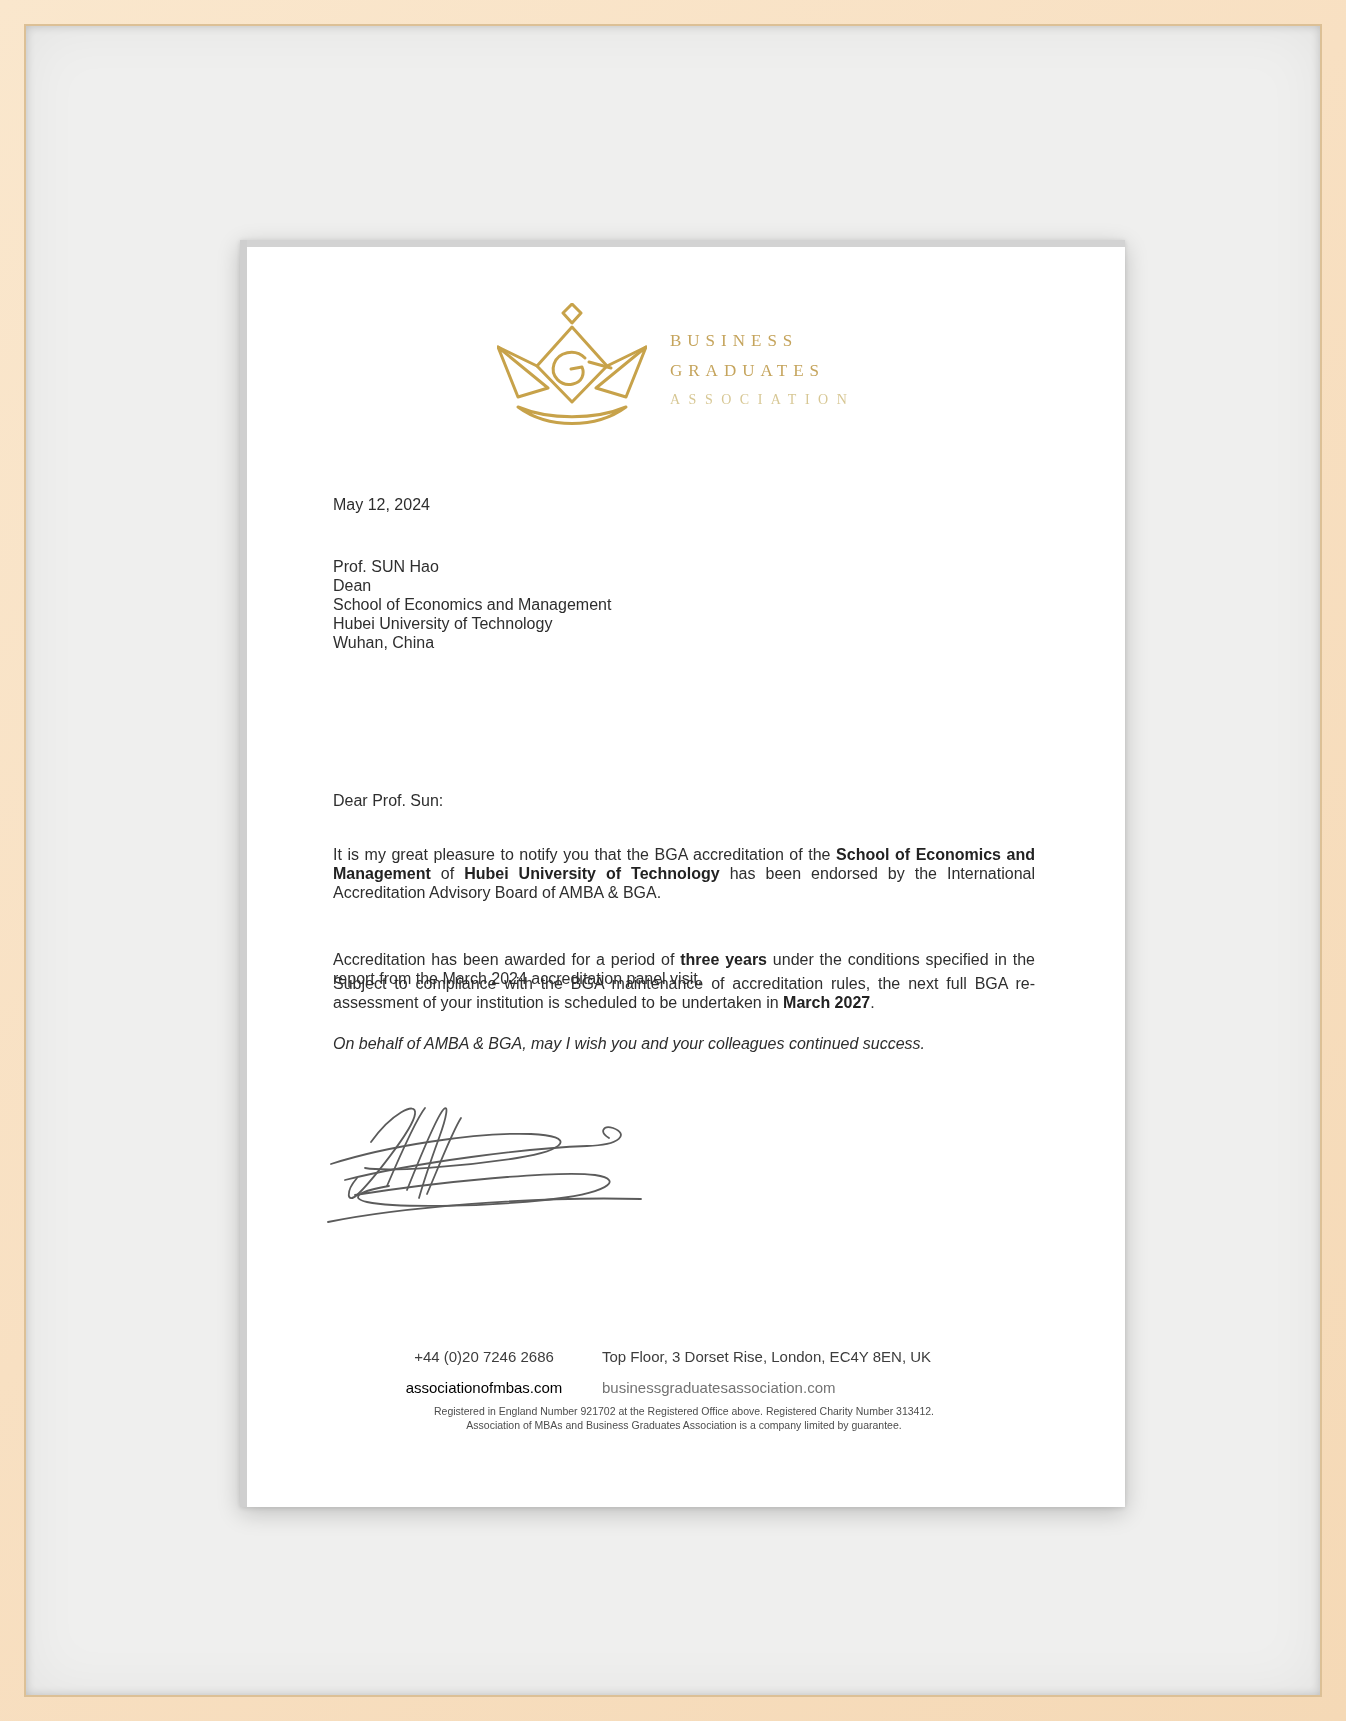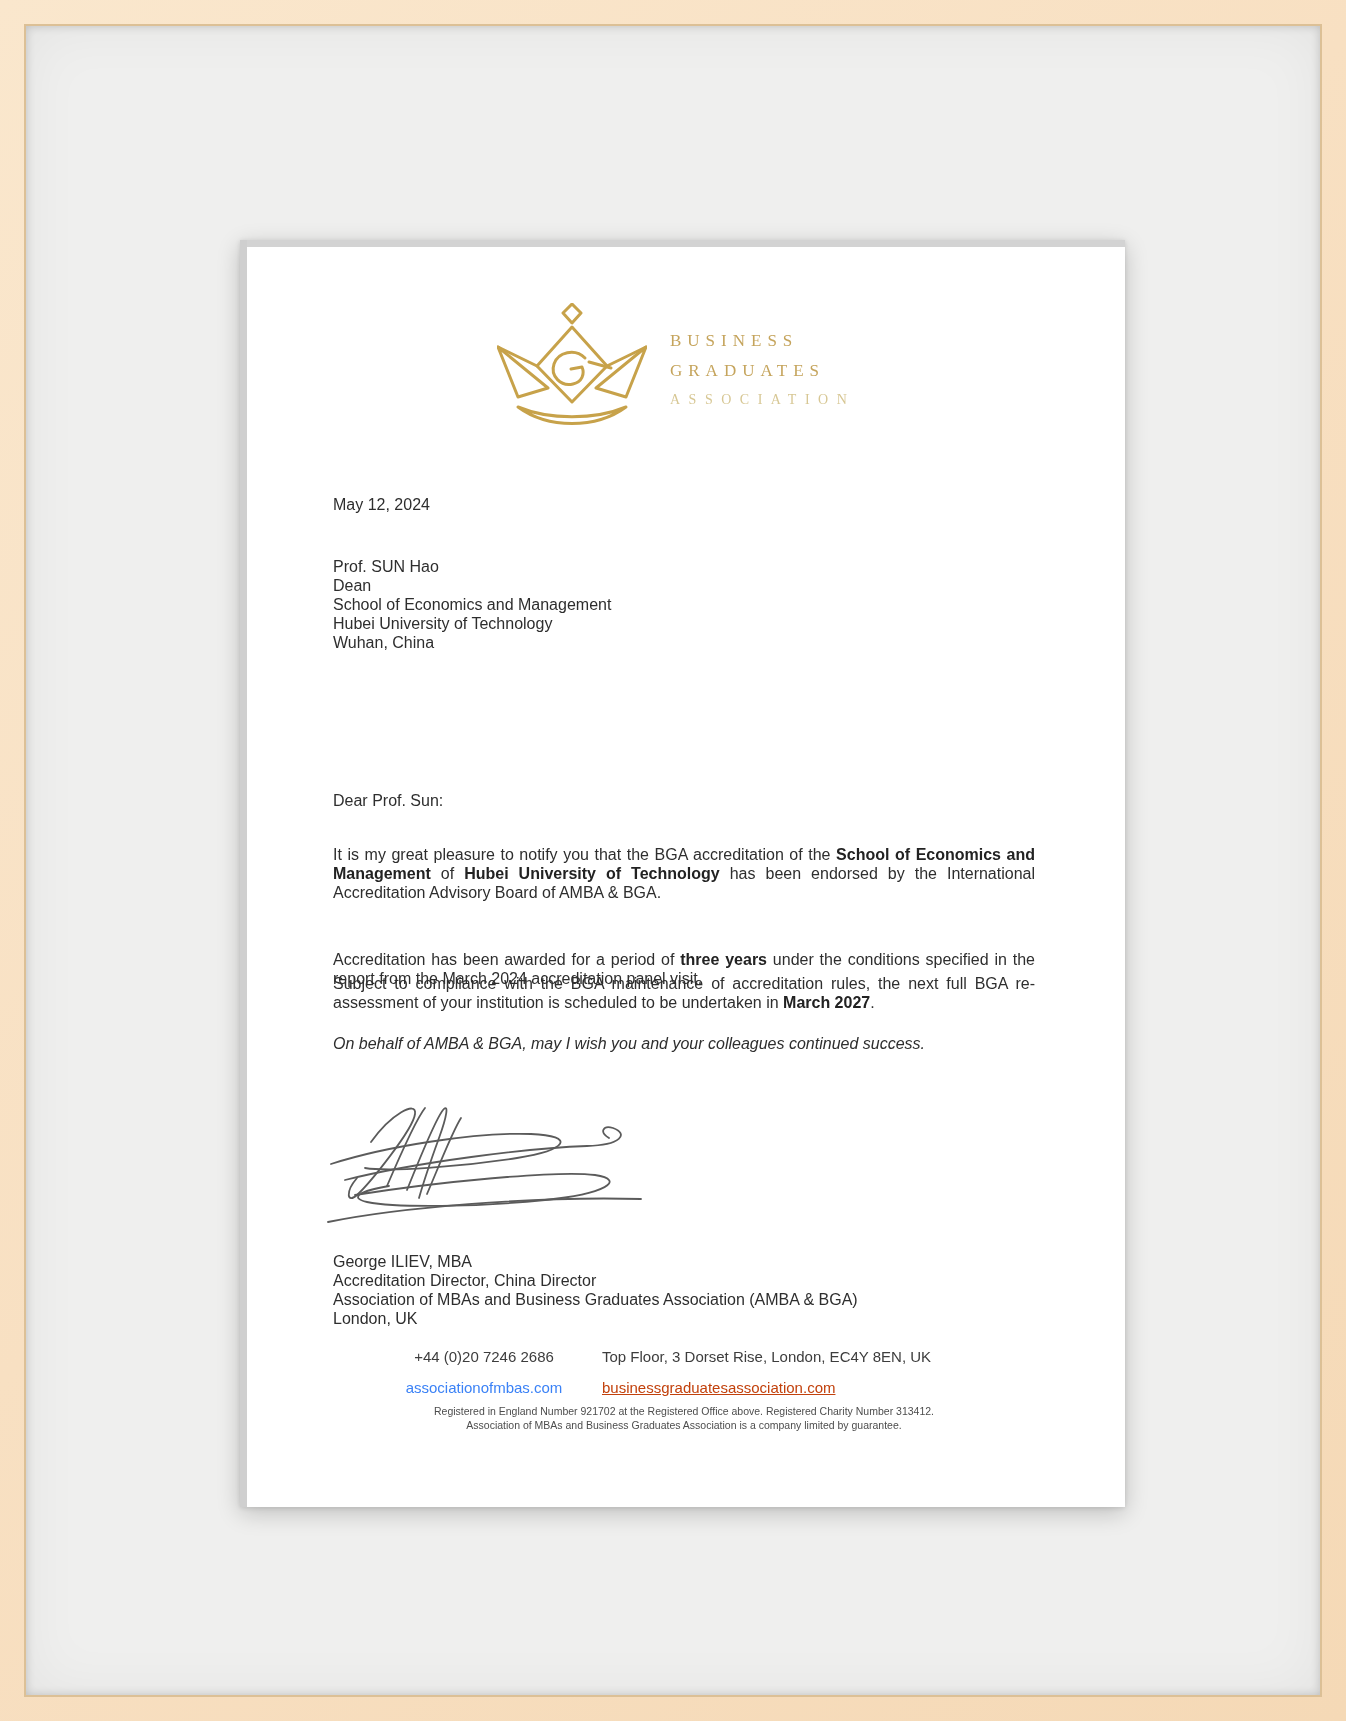--- a/index.html
+++ b/index.html
@@ -51,22 +51,22 @@
   .p1{top:589px;} .p2{top:694px;} .p3{top:718px;}
   .p4{top:778px;text-align:left;font-style:italic;} .closing{top:818px;text-align:left;}
   .para b, .txt b{font-weight:bold;color:#222;}
   .signature{left:85px;top:860px;width:322px;height:132px;}
   .signatory{left:93px;top:1012px;}
   
   .f-col1{left:154px;width:180px;text-align:center;white-space:nowrap;}
   .f-col2{left:362px;white-space:nowrap;text-align:center;}
   .f-row1{top:1108px;font-size:15px;color:#3d3d3d;}
   .f-row2{top:1139px;font-size:15px;}
-  .site-gray{color:#3b82f6;}
-  .site-gold{color:#c2410c;text-decoration:underline;}
+  .site-gray{color:#000000;}
+  .site-gold{color:#737373;}
   .fineprint{
     left:93px;top:1164px;width:702px;text-align:center;
     font-size:10.5px;line-height:14px;color:#4d4d4d;
   }
 </style>
 </head>
 <body>
 
 <div class="frame">
   <div class="mat">
@@ -114,26 +114,20 @@
         <path d="M46 42 C66 14 92 0 90 14 C88 30 44 84 32 95 C22 104 20 92 32 78"></path>
         <path d="M62 86 C74 58 92 18 100 8"></path>
         <path d="M82 90 C94 60 110 20 118 10 C124 3 122 16 114 38 C106 60 98 84 94 98"></path>
         <path d="M102 94 C114 66 128 30 136 18"></path>
         <path d="M6 64 C62 46 152 32 206 34 C252 36 242 50 192 58 C134 67 64 72 40 68"></path>
         <path d="M20 80 C92 62 204 48 262 46 C296 45 304 34 288 28 C278 25 274 32 284 38"></path>
         <path d="M30 95 C112 82 234 70 270 75 C302 80 280 94 220 100 C152 107 72 108 42 102 C24 98 34 91 64 86"></path>
         <path d="M3 122 C72 108 204 96 316 99"></path>
       </svg>
 
-      <div class="abs txt signatory">
-        <div>George ILIEV, MBA</div>
-        <div>Accreditation Director, China Director</div>
-        <div>Association of MBAs and Business Graduates Association (AMBA &amp; BGA)</div>
-        <div>London, UK</div>
-      </div>
 
       <div class="abs f-row1 f-col1">+44 (0)20 7246 2686</div>
       <div class="abs f-row1 f-col2">Top Floor, 3 Dorset Rise, London, EC4Y 8EN, UK</div>
       <div class="abs f-row2 f-col1 site-gray">associationofmbas.com</div>
       <div class="abs f-row2 f-col2 site-gold">businessgraduatesassociation.com</div>
 
       <div class="abs fineprint">
         <div>Registered in England Number 921702 at the Registered Office above. Registered Charity Number 313412.</div>
         <div>Association of MBAs and Business Graduates Association is a company limited by guarantee.</div>
       </div>

